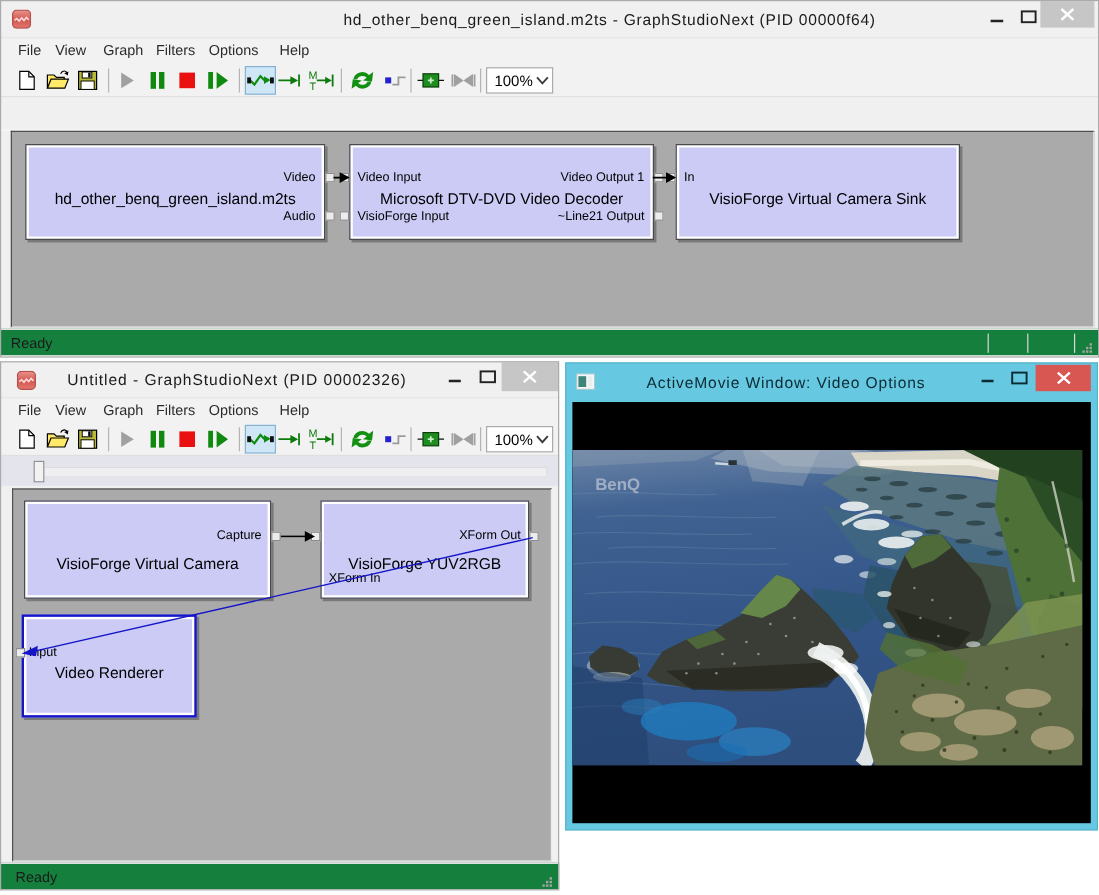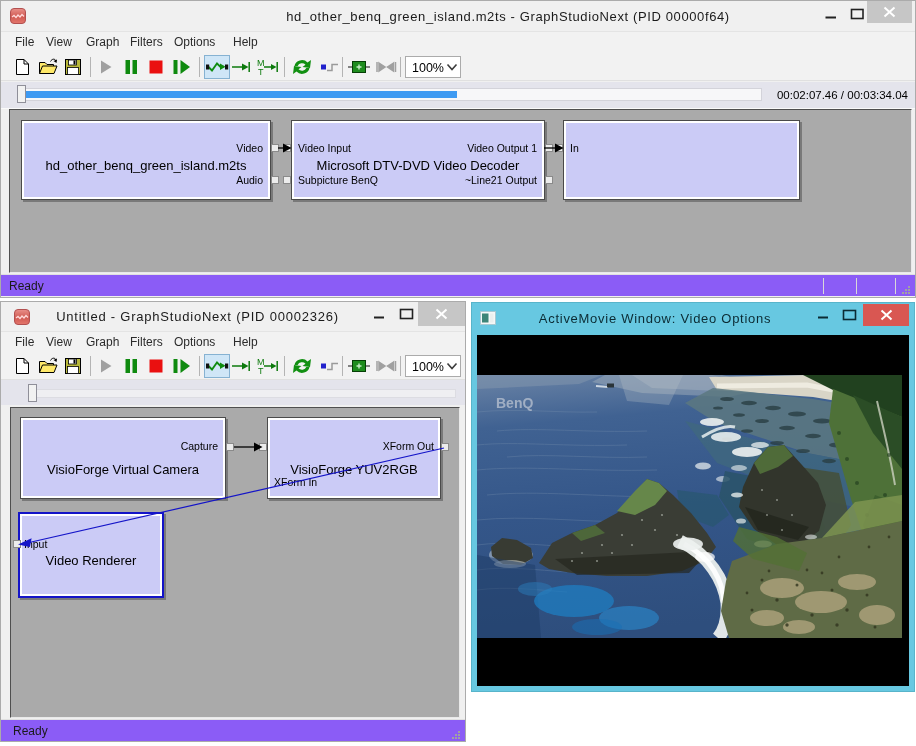--- a/index.html
+++ b/index.html
@@ -12,21 +12,21 @@
 .menubar { position:absolute; left:0; right:0; height:22px; border-top:1px solid #e4e4e4; background:#f2f2f2; }
 .menubar span { position:absolute; top:3px; font-size:12px; color:#2b2b2b; }
 .toolrow { position:absolute; left:0; right:0; height:28px; background:#f2f2f2; border-bottom:1px solid #e0e0e0; }
 .seekrow { position:absolute; left:0; right:0; height:26px; background:#e4e4ec; }
 .graph { position:absolute; background:#aaaaaa; border-top:1px solid #4f4f4f; border-left:1px solid #4f4f4f; border-right:1px solid #e9e9e9; border-bottom:1px solid #e9e9e9; }
 .fbox { position:absolute; background:#cbcbf6; border:1px solid #4a4a4a;
   box-shadow: inset 0 0 0 2px #ffffff, 2px 2px 0 rgba(80,80,80,0.55); }
 .fname { position:absolute; left:0; right:0; text-align:center; font-size:13px; color:#000; white-space:nowrap; }
 .plabel { position:absolute; font-size:10.5px; color:#000; white-space:nowrap; }
 .pin { position:absolute; width:8px; height:8px; background:#ececec; border:1px solid #8a8a8a; }
-.statusbar { position:absolute; left:0; right:0; background:#8b5cf6; border-top:1px solid #e0e0e0; }
+.statusbar { position:absolute; left:0; right:0; background:#15803d; border-top:1px solid #e0e0e0; }
 .statusbar .rdy { position:absolute; top:4px; font-size:12px; color:#1a1a1a; }
 .grip { position:absolute; width:10px; height:10px; }
 </style>
 </head>
 <body>
 
 <div class="win" id="w1" style="left:0; top:0; width:916px; height:298px;">
   <div class="frame"></div>
 
   <svg class="abs" style="left:10px; top:8px;" width="16" height="16" viewBox="0 0 16 16">
@@ -123,43 +123,38 @@
           <path d="M393.5 10 l-6 4 6 4 z"></path>
           <line x1="395.5" y1="9" x2="395.5" y2="19"></line>
   </g>
   <line x1="400.5" y1="4" x2="400.5" y2="24" stroke="#b4b4b4"></line>
   <rect x="405.5" y="3.5" width="55" height="21" fill="#ffffff" stroke="#ababab"></rect>
   <text x="412" y="18.5" font-size="12.5" fill="#000" font-family="Liberation Sans">100%</text>
   <path d="M447.5 11.5 l4.5 5 4.5-5" stroke="#3c3c3c" stroke-width="1.6" fill="none"></path>
 </svg>
 </div>
 
-  <div class="seekrow" style="top:82px;">
-    <div class="abs" style="left:24px; top:6px; width:738px; height:13px; background:#f7f7f9; border:1px solid #d3d3da;"></div>
-    <div class="abs" style="left:25px; top:9px; width:432px; height:7px; background:#3e9af2;"></div>
-    <div class="abs" style="left:17px; top:3px; width:9px; height:18px; background:#f2f2f2; border:1px solid #8f8f99;"></div>
-    <div class="abs" style="right:8px; top:7px; font-size:11.5px; color:#000;">00:02:07.46 / 00:03:34.04</div>
-  </div>
 
   <div class="abs" style="left:0; top:108px; width:100%; height:1px; background:#fafafa;"></div>
 
   <div class="graph" style="left:9px; top:109px; width:903px; height:164px;">
     <div class="fbox" style="left:11px; top:10px; width:250px; height:80px;">
       <div class="fname" style="top:37px;">hd_other_benq_green_island.m2ts</div>
       <div class="plabel" style="right:7px; top:21px;">Video</div>
       <div class="plabel" style="right:7px; top:53px;">Audio</div>
     </div>
     <div class="fbox" style="left:281px; top:10px; width:254px; height:80px;">
       <div class="fname" style="top:37px;">Microsoft DTV-DVD Video Decoder</div>
       <div class="plabel" style="left:6px; top:21px;">Video Input</div>
-      <div class="plabel" style="left:6px; top:53px;">Subpicture BenQ</div>
+      <div class="plabel" style="left:6px; top:53px;">VisioForge Input</div>
       <div class="plabel" style="right:7px; top:21px;text-align:right;">Video Output 1</div>
       <div class="plabel" style="right:7px; top:53px;text-align:center;">~Line21 Output</div>
     </div>
     <div class="fbox" style="left:553px; top:10px; width:237px; height:80px;">
+      <div class="fname" style="top:37px;">VisioForge Virtual Camera Sink</div>
       <div class="plabel" style="left:6px; top:21px;">In</div>
     </div>
     <div class="pin" style="left:261px; top:34px;"></div>
     <div class="pin" style="left:261px; top:66px;"></div>
     <div class="pin" style="left:273px; top:34px;"></div>
     <div class="pin" style="left:273px; top:66px;"></div>
     <div class="pin" style="left:535px; top:34px;"></div>
     <div class="pin" style="left:535px; top:66px;"></div>
     <div class="pin" style="left:545px; top:34px;"></div>
     <svg class="abs" style="left:0;top:0;" width="901" height="162" viewBox="0 0 901 162">

